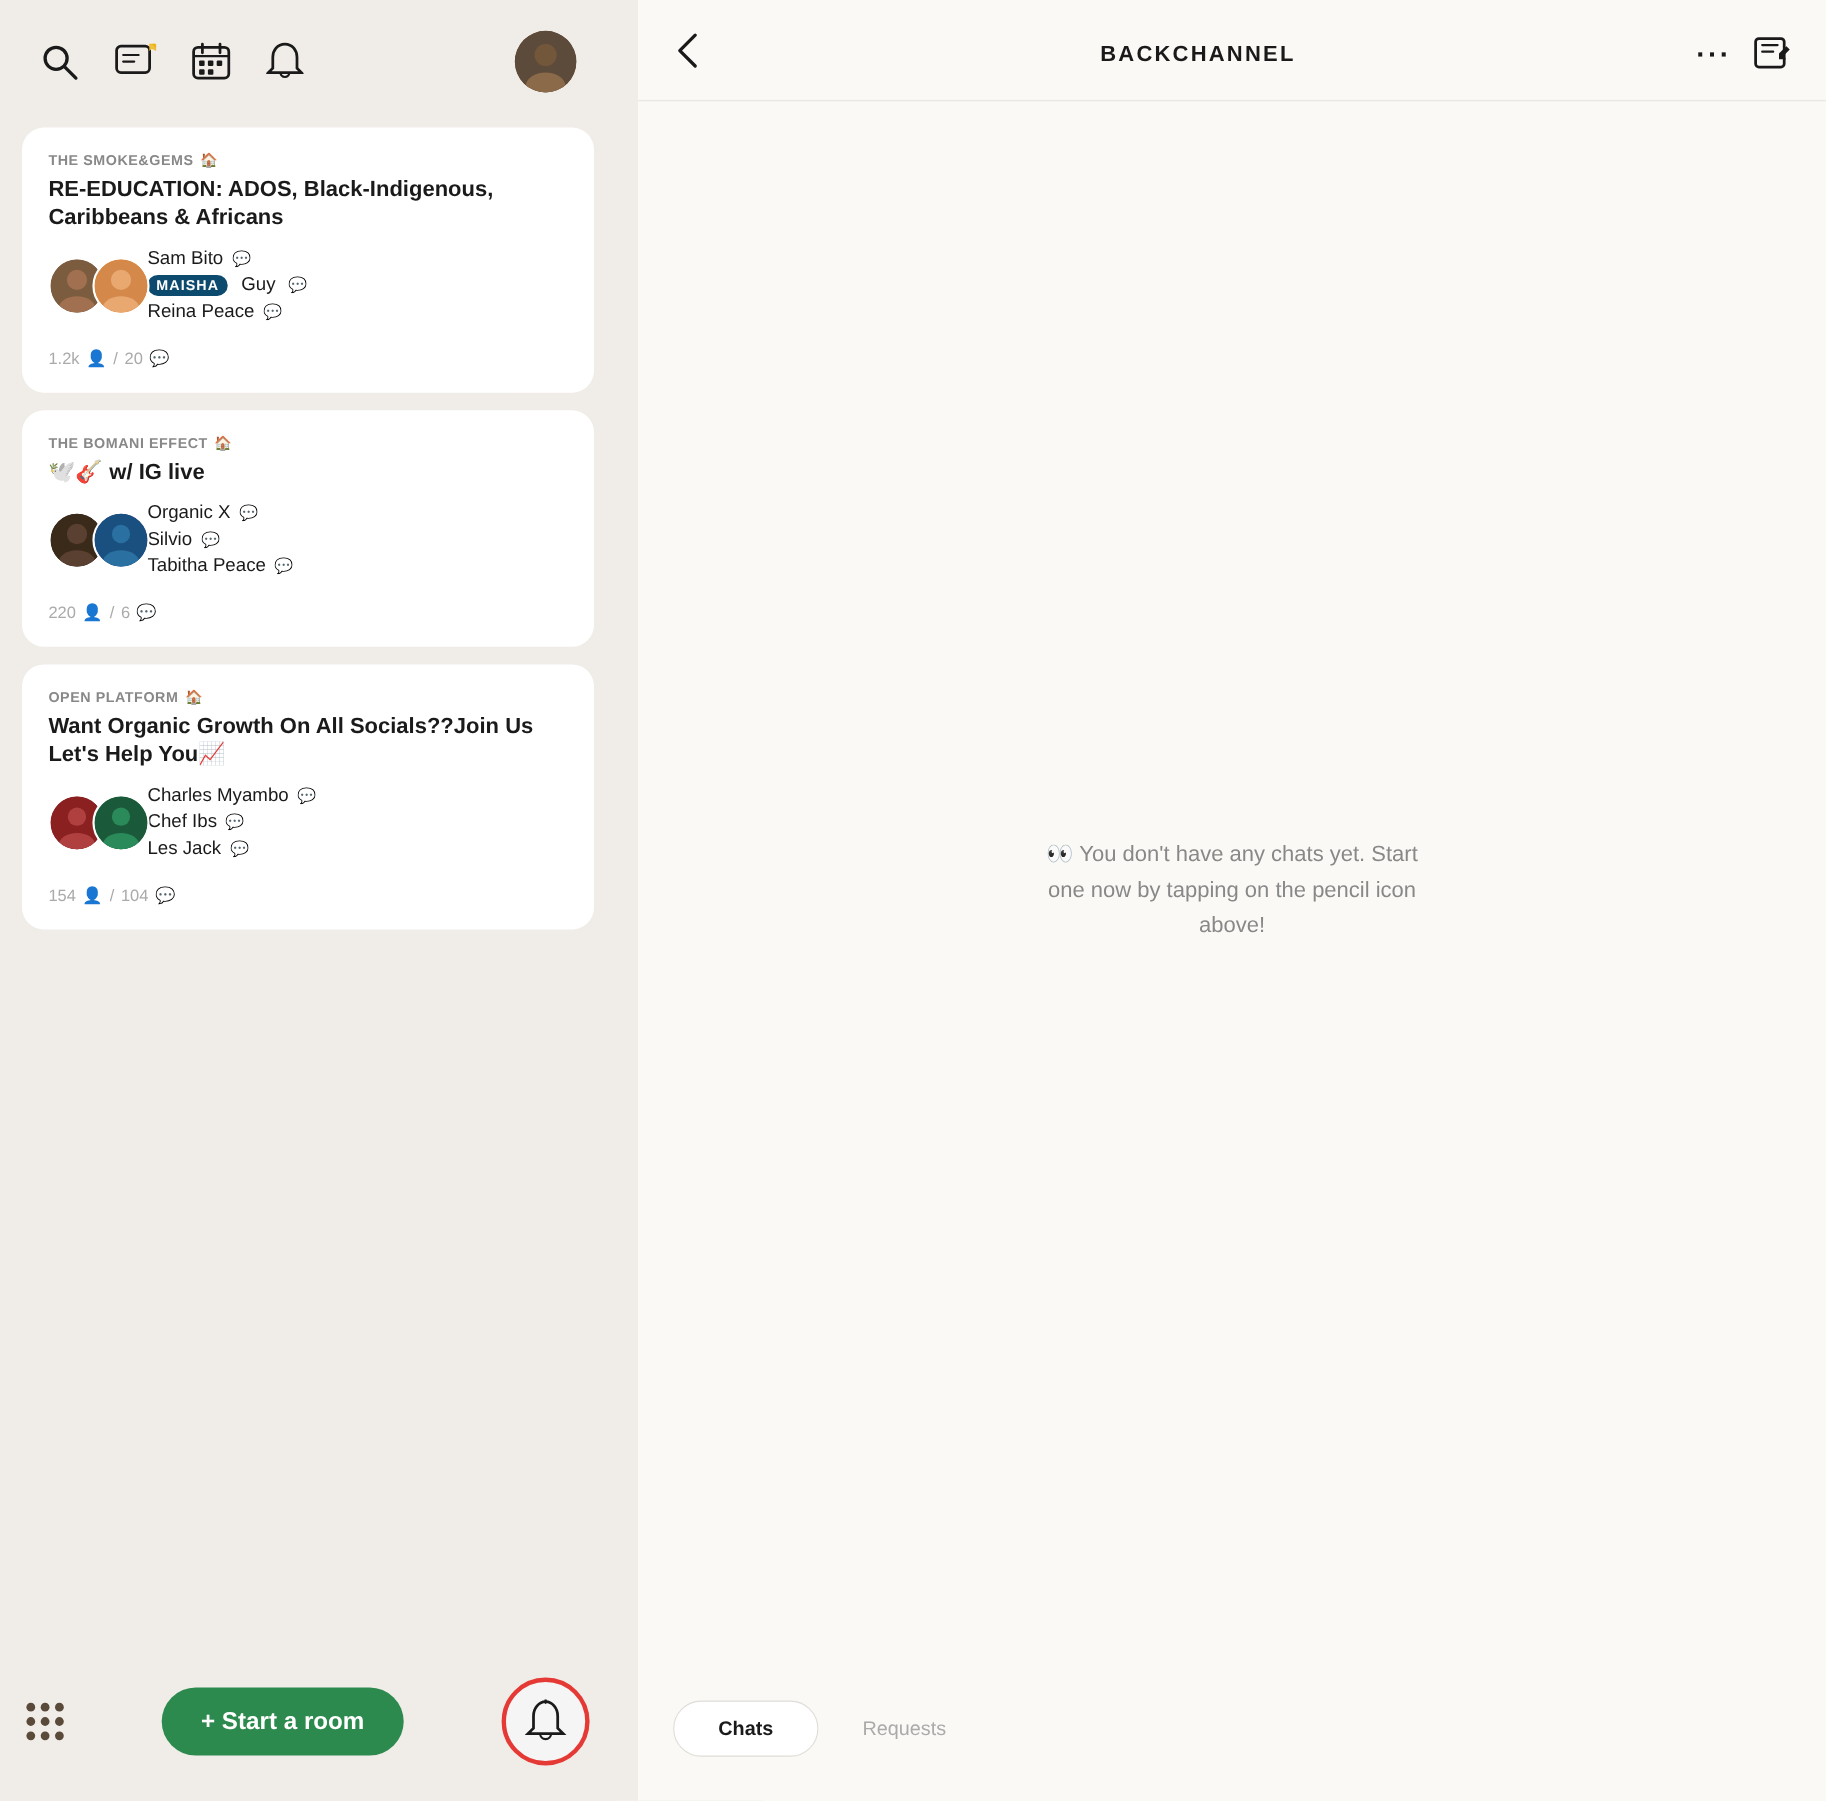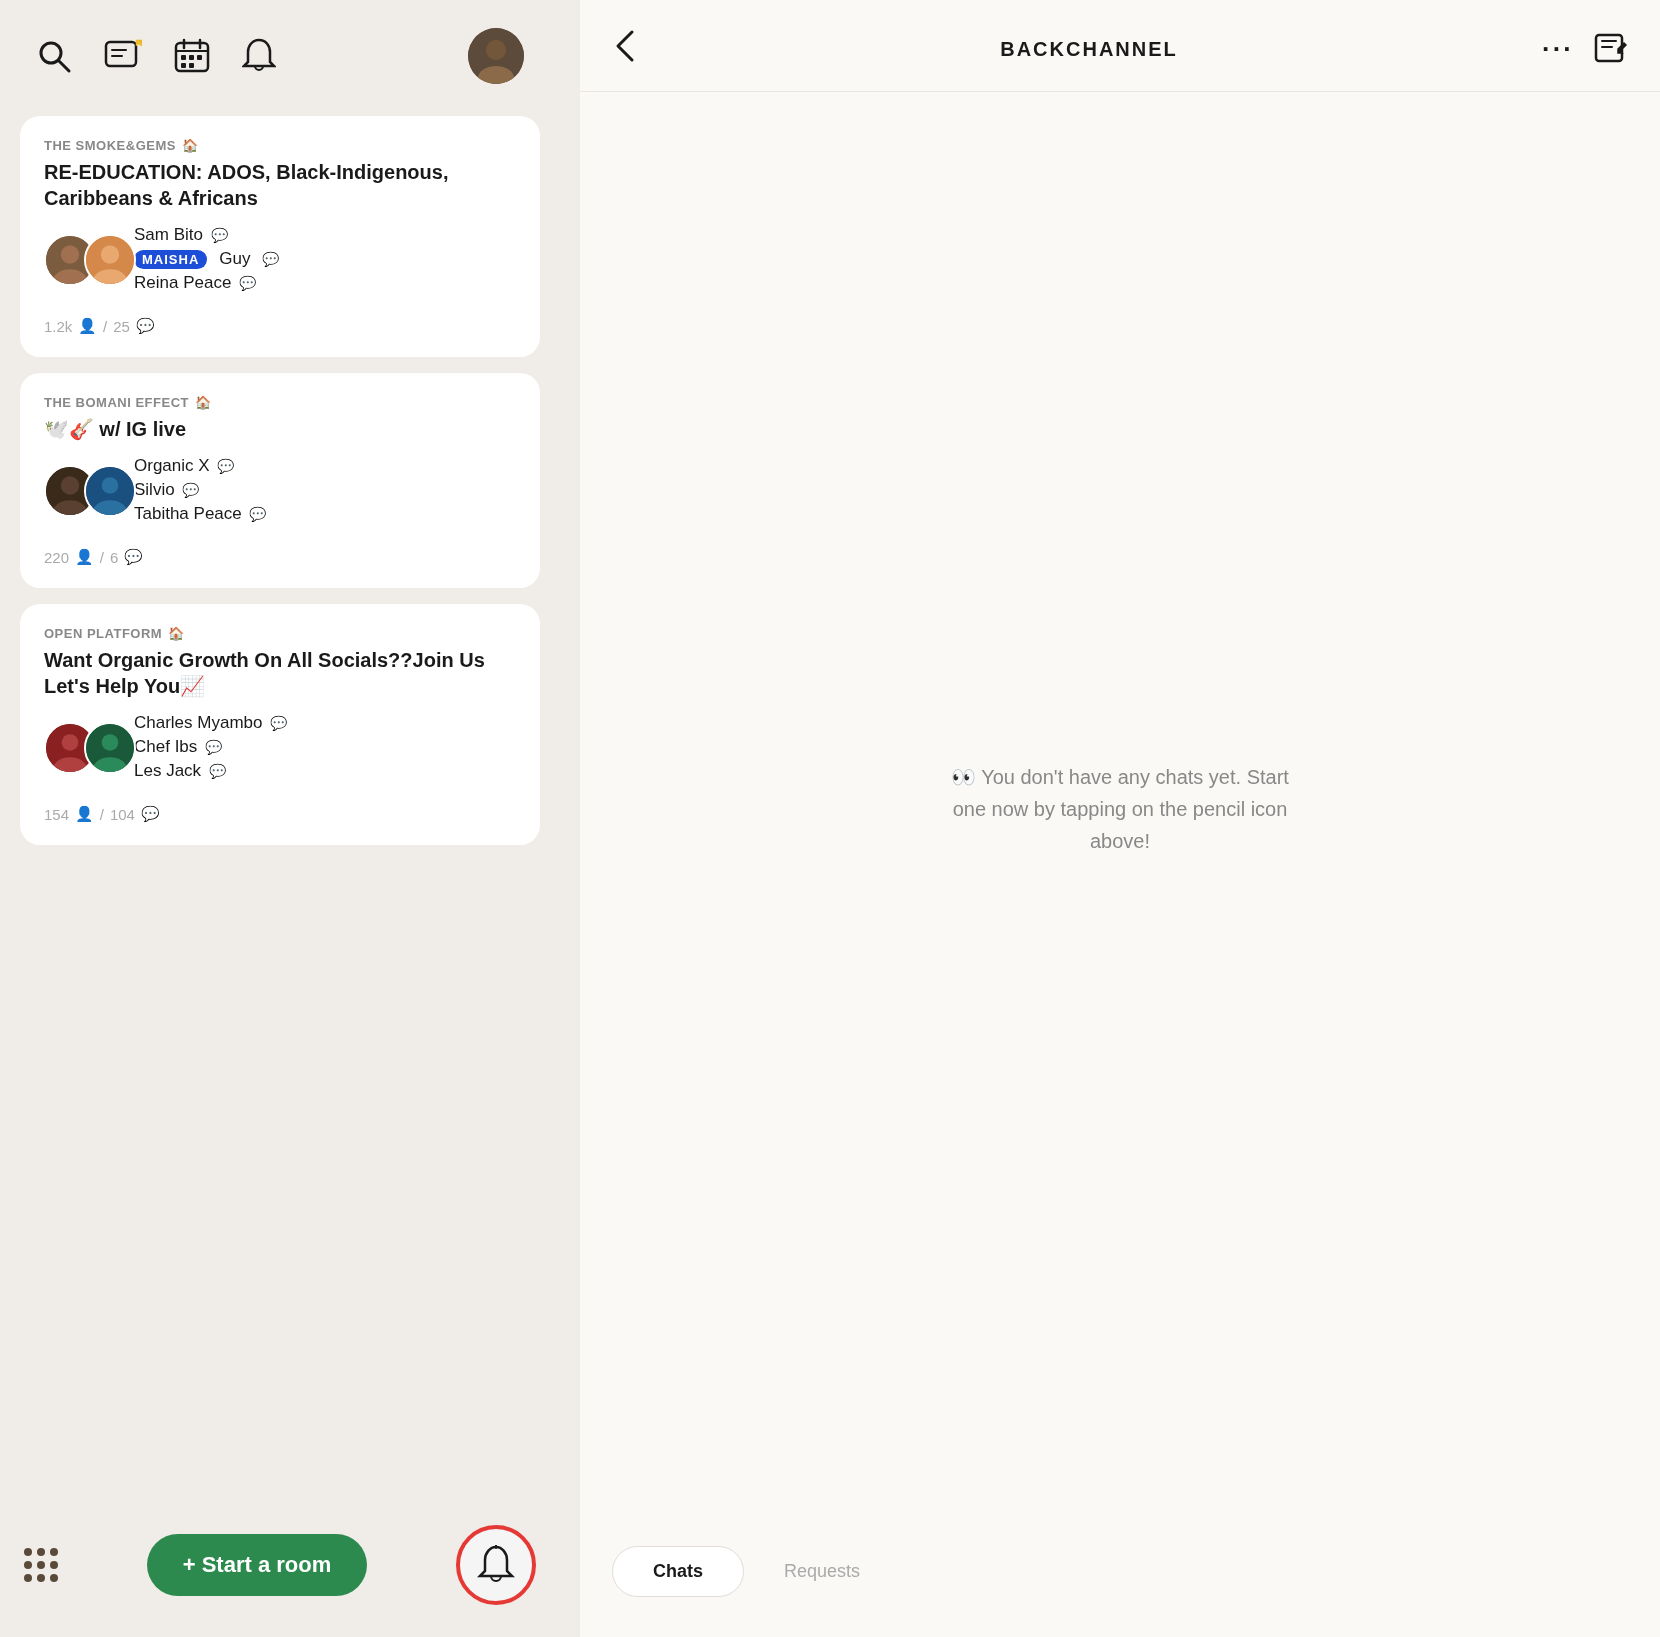--- a/index.html
+++ b/index.html
@@ -130,21 +130,21 @@
 
     .room-meta {
       font-size: 15px;
       color: #aaa;
       display: flex;
       align-items: center;
       gap: 6px;
     }
 
     .maisha-badge {
-      background: #1d4ed8;
+      background: #0c4a6e;
       color: #fff;
       border-radius: 20px;
       padding: 2px 8px;
       font-size: 13px;
       font-weight: 800;
       letter-spacing: 1px;
       display: inline-flex;
       align-items: center;
     }
 
@@ -385,21 +385,21 @@
           <div class="speaker-row">
             <span>Reina Peace</span>
             <span style="font-size:14px; color:#aaa;">💬</span>
           </div>
         </div>
       </div>
       <div class="room-meta">
         <span>1.2k</span>
         <span>👤</span>
         <span>/</span>
-        <span>25</span>
+        <span>20</span>
         <span>💬</span>
       </div>
     </div>
 
     <div class="room-card">
       <div class="room-club">
         <span>THE BOMANI EFFECT</span>
         <span>🏠</span>
       </div>
       <div class="room-title">🕊️🎸 w/ IG live</div>

